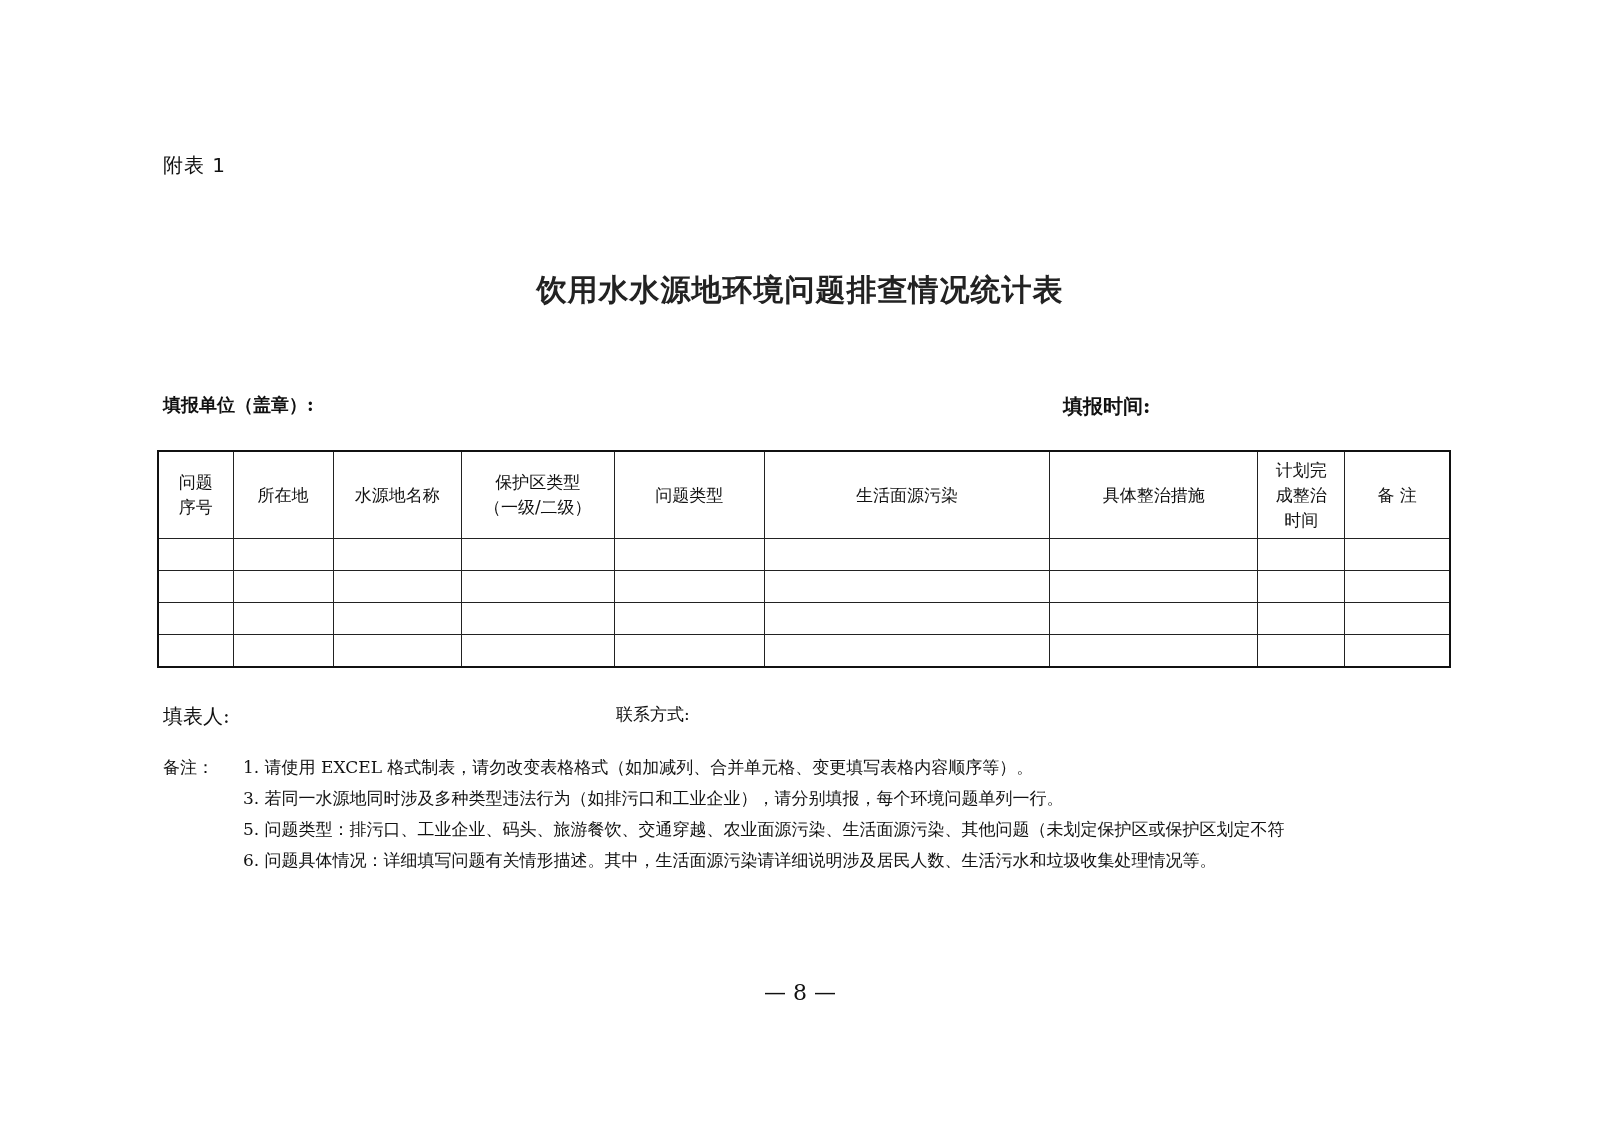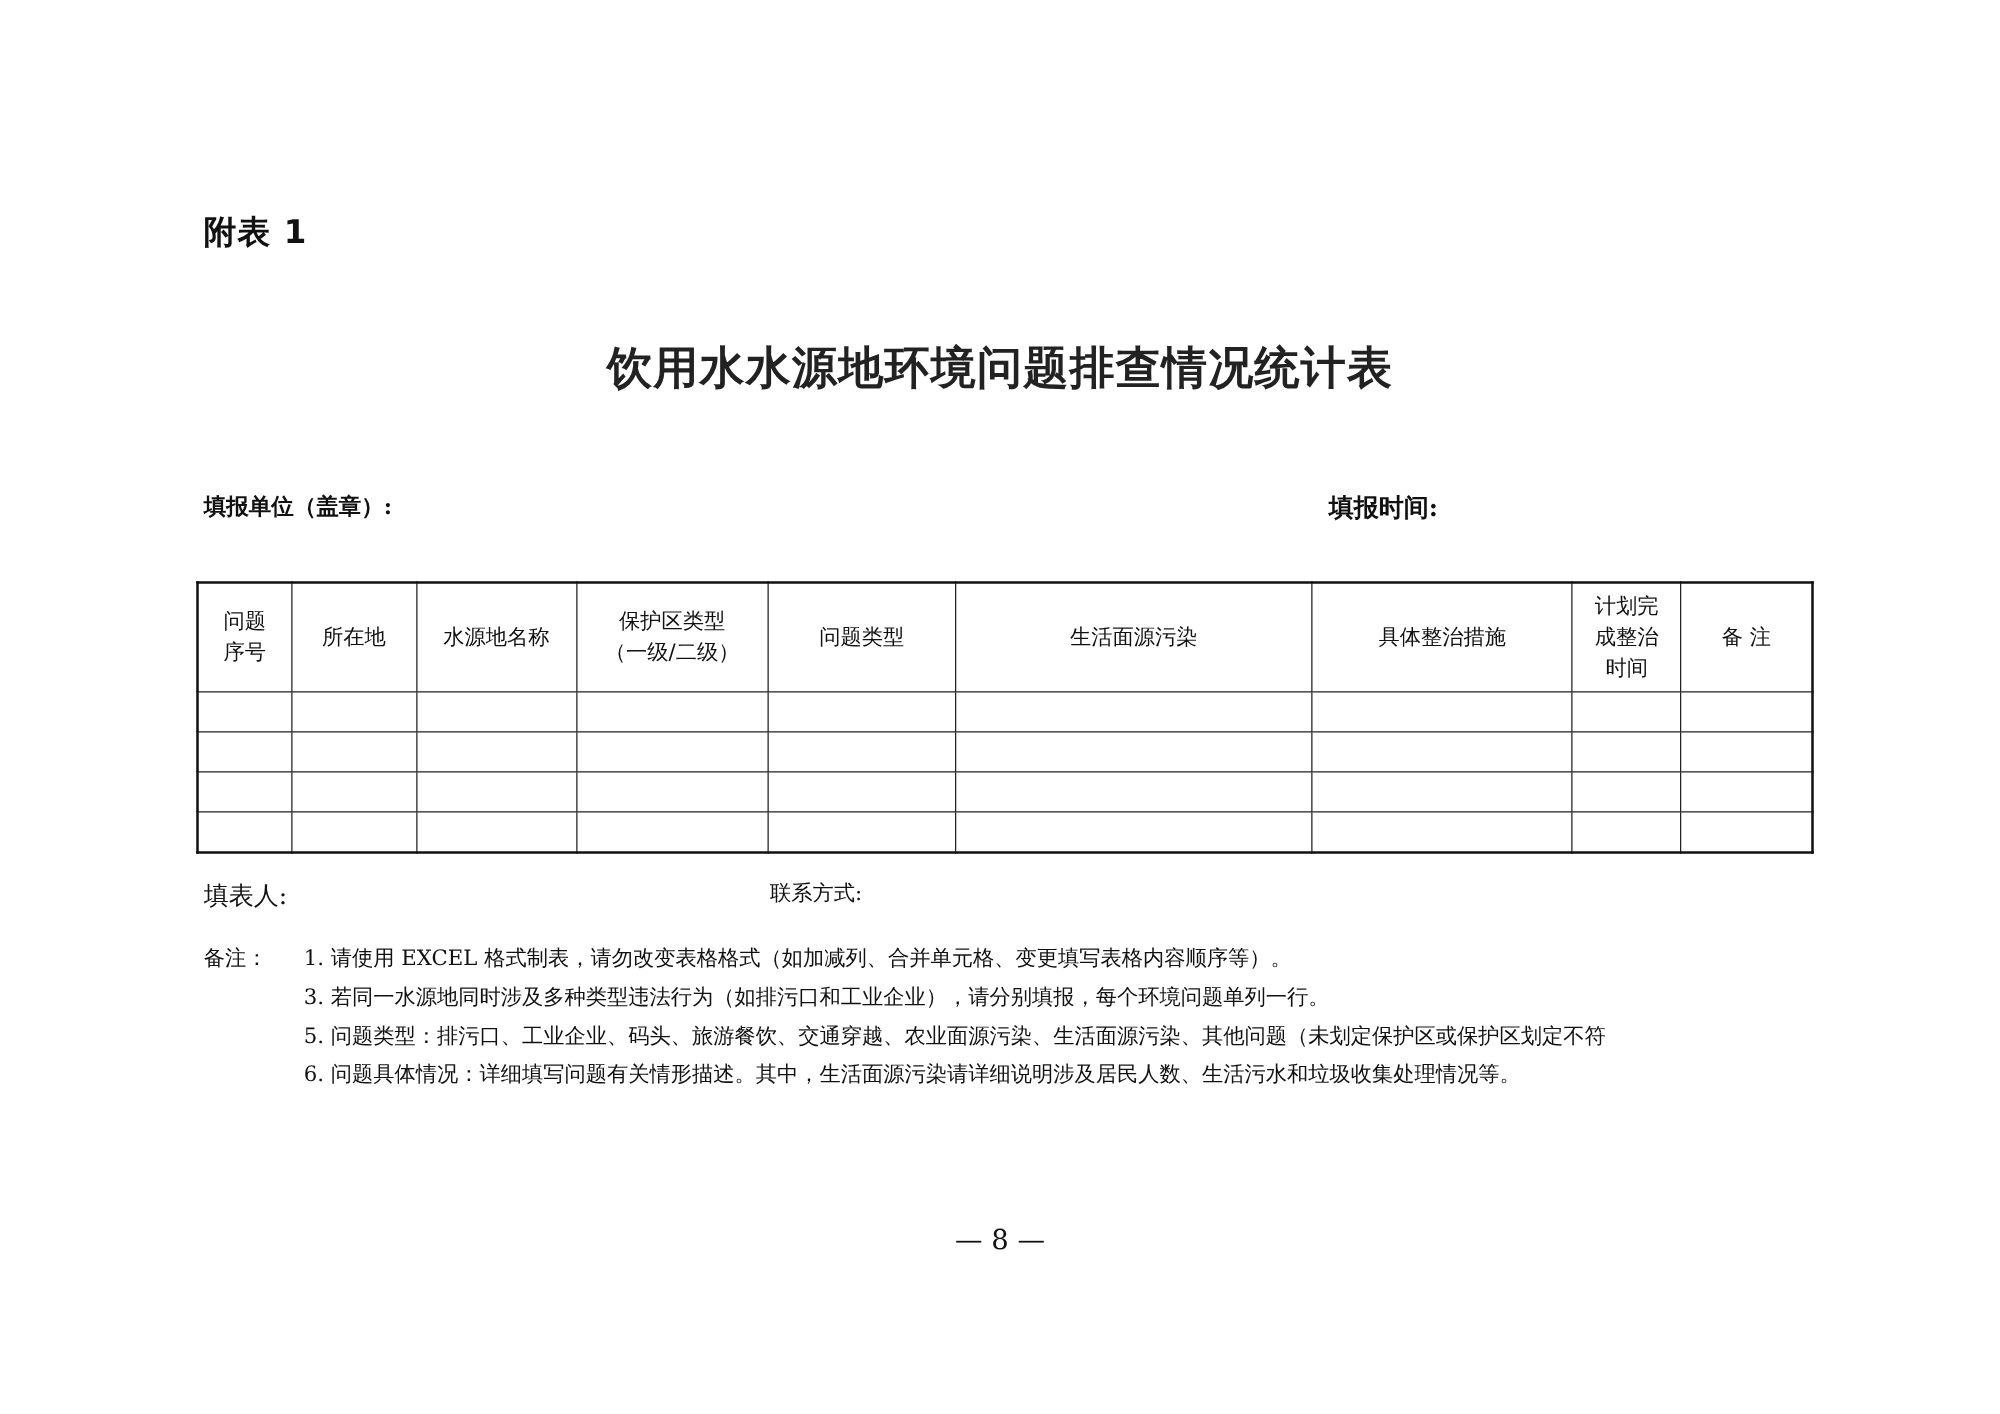--- a/index.html
+++ b/index.html
@@ -1,25 +1,25 @@
 <!DOCTYPE html>
 <html><head>
 <meta charset="utf-8">
 <style>
   html, body { margin: 0; padding: 0; background: #ffffff; }
   body { width: 1600px; height: 1131px; position: relative; overflow: hidden; color: #111; }
   .sans { font-family: "DejaVu Sans", "Liberation Sans", sans-serif; }
   .serif { font-family: "DejaVu Serif", "Liberation Serif", serif; }
 
-  .annex-label { position: absolute; left: 163px; top: 168px; font-size: 26px; letter-spacing: 1px; font-weight: bold; }
-  .doc-title { position: absolute; left: 0; width: 1600px; top: 270px; text-align: center; font-size: 36px; font-weight: bold; letter-spacing: 1px; color: #222; }
+  .annex-label { position: absolute; left: 163px; top: 152px; font-size: 20px; letter-spacing: 1px; }
+  .doc-title { position: absolute; left: 0; width: 1600px; top: 270px; text-align: center; font-size: 30px; font-weight: bold; letter-spacing: 1px; color: #222; }
   .meta-unit { position: absolute; left: 163px; top: 393px; font-size: 18px; font-weight: bold; text-align: right; }
   .meta-time { position: absolute; left: 1063px; top: 393px; font-size: 20px; font-weight: bold; }
 
-  table.report { position: absolute; left: 157px; top: 465px; width: 1294px; border-collapse: collapse; border: 2.5px solid #111; table-layout: fixed; }
+  table.report { position: absolute; left: 157px; top: 450px; width: 1294px; border-collapse: collapse; border: 2.5px solid #111; table-layout: fixed; }
   table.report th, table.report td { border: 1.5px solid #222; padding: 0; }
   table.report th { height: 86px; font-weight: normal; font-size: 17px; line-height: 25px; text-align: center; vertical-align: middle; }
   table.report td { height: 31px; }
 
   .signer { position: absolute; left: 163px; top: 703px; font-size: 20px; text-align: center; }
   .contact { position: absolute; left: 616px; top: 703px; font-size: 17px; }
 
   .notes { position: absolute; left: 163px; top: 752px; font-size: 17px; line-height: 31px; width: 1280px; }
   .notes .first-row { display: flex; }
   .notes .notes-label { width: 80px; flex: none; }

